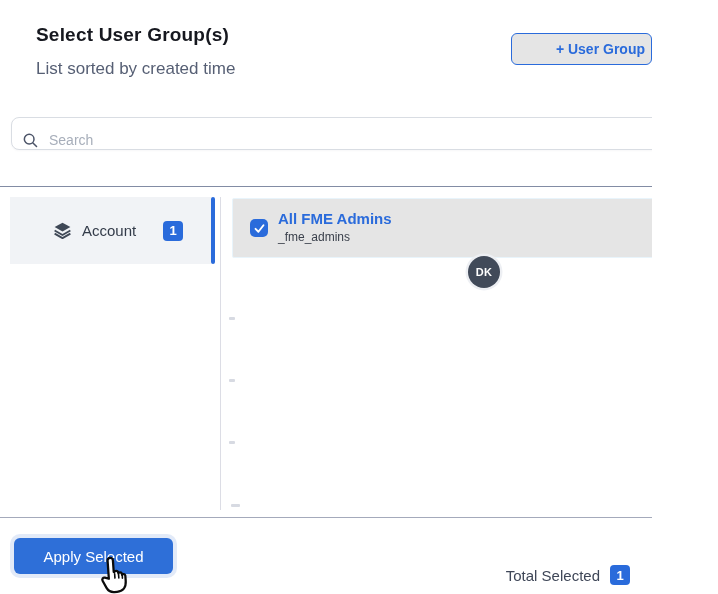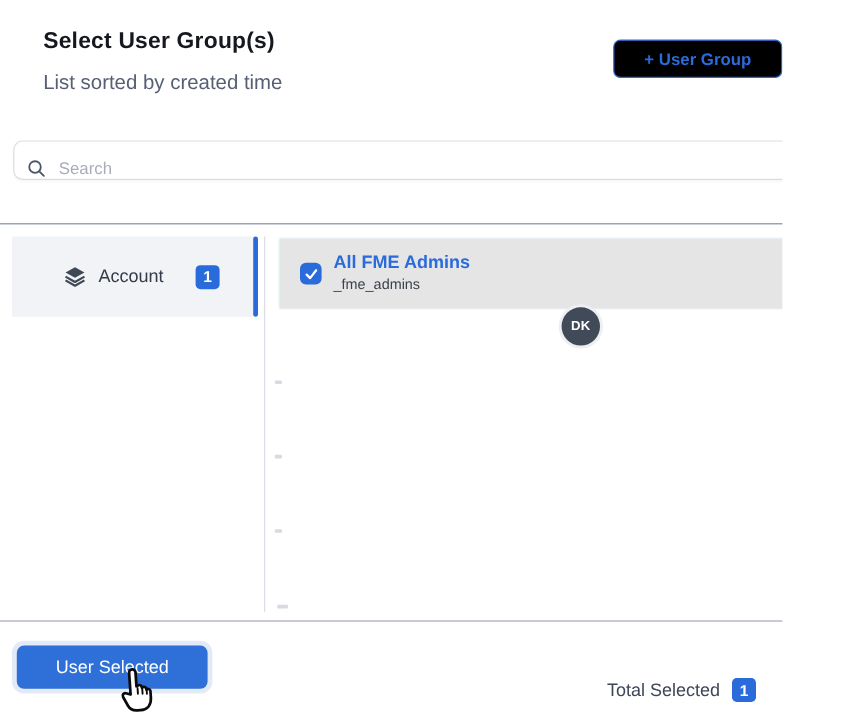--- a/index.html
+++ b/index.html
@@ -3,22 +3,22 @@
 <meta charset="utf-8">
 <style>
   html,body{margin:0;padding:0;background:#fff;}
   body{font-family:"Liberation Sans","DejaVu Sans",sans-serif;-webkit-font-smoothing:antialiased;}
   .stage{position:relative;width:652px;height:594px;background:#ffffff;overflow:hidden;}
 
   
   .title{position:absolute;left:36px;top:24px;font-size:19px;font-weight:700;color:#16181f;letter-spacing:.2px;}
   .subtitle{position:absolute;left:36px;top:59px;font-size:17px;color:#565f74;}
   .add-btn{position:absolute;left:511px;top:33px;width:141px;height:32px;box-sizing:border-box;
-    background:#000000;border:1.5px solid #2a6bdb;border-radius:6px;color:#2a6bdb;font-weight:700;
-    font-size:14px;display:flex;align-items:center;justify-content:center;cursor:pointer;}
+    background:#e5e5e5;border:1.5px solid #2a6bdb;border-radius:6px;color:#2a6bdb;font-weight:700;
+    font-size:14px;display:flex;align-items:center;justify-content:flex-end;cursor:pointer;}
   .close-btn{position:absolute;left:666px;top:38px;width:24px;height:24px;display:flex;align-items:center;justify-content:center;cursor:pointer;background:none;border:none;padding:0;}
 
   
   .search-box{position:absolute;left:11px;top:117px;width:686px;height:33px;box-sizing:border-box;
     border:1px solid #d9dde3;border-radius:8px;background:#fff;display:flex;align-items:flex-end;
     padding:0 10px;box-shadow:0 1px 2px rgba(40,50,80,.04);}
   .search-box input{border:none;outline:none;flex:1;margin-left:8px;font-size:14px;color:#30333c;
     font-family:inherit;background:transparent;}
   .search-box input::placeholder{color:#a7aeba;}
 
@@ -119,21 +119,21 @@
   </div>
 
   <div class="dot" style="left:229px;top:317px;"></div>
   <div class="dot" style="left:229px;top:379px;"></div>
   <div class="dot" style="left:229px;top:441px;"></div>
   <div class="dot" style="left:231px;top:504px;width:9px;"></div>
 
   <div class="hr-bottom"></div>
 
   <button class="apply-btn">
-    <span>User Selected</span>
+    <span>Apply Selected</span>
   </button>
 
   <span class="cursor-hand">
     <svg width="48" height="40" viewBox="0 0 28 30">
       <path d="M10 3.2 C10 2 11 1.2 12 1.2 C13 1.2 14 2 14 3.2 L14 12 L14.6 12 C14.8 10.9 17 11 17.2 12.3 L17.4 13.2 C17.8 12.3 19.8 12.5 20 13.7 L20.1 14.5 C20.6 13.8 22.4 14 22.5 15.3 L22.5 19.5 C22.5 24 20 27 15.5 27 L13.5 27 C10.8 27 8.9 25.8 7.8 23.5 L5.2 18 C4.6 16.7 5.7 15.4 7.1 15.8 L10 16.8 Z" fill="#ffffff" stroke="#0b0b0b" stroke-width="1.7" stroke-linejoin="round" stroke-linecap="round"></path>
       <line x1="14.6" y1="13.4" x2="14.6" y2="16.6" stroke="#0b0b0b" stroke-width="1.2" stroke-linecap="round"></line>
       <line x1="17.5" y1="14" x2="17.5" y2="16.8" stroke="#0b0b0b" stroke-width="1.2" stroke-linecap="round"></line>
       <line x1="20.2" y1="14.8" x2="20.2" y2="17" stroke="#0b0b0b" stroke-width="1.2" stroke-linecap="round"></line>
     </svg>
   </span>

